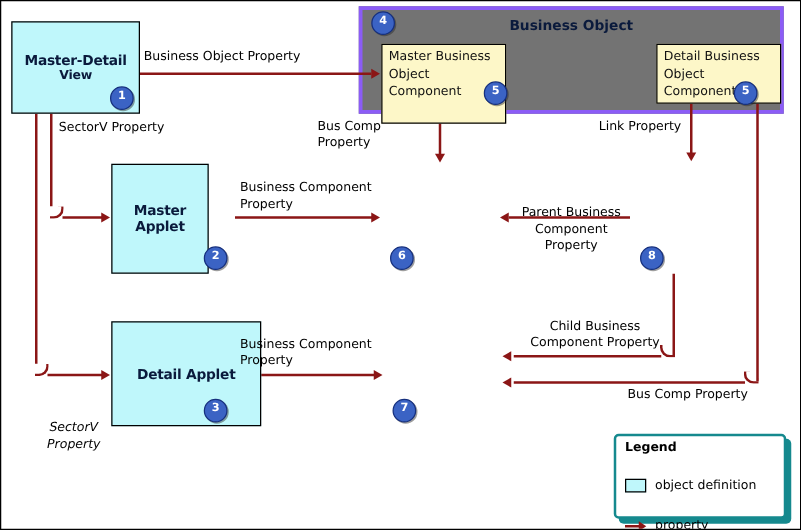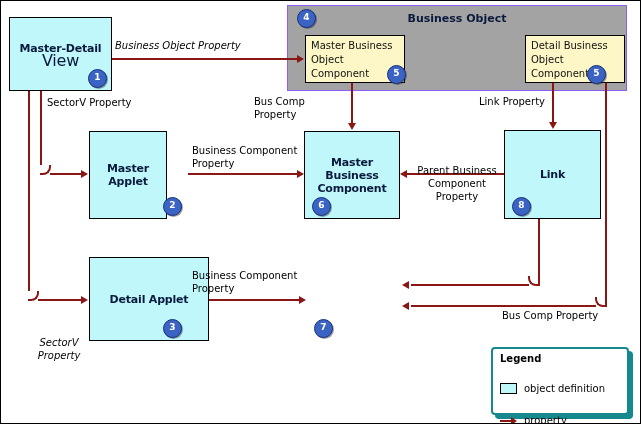--- a/index.html
+++ b/index.html
@@ -28,33 +28,33 @@
   }
   .node .ttl{
     font-size:11px;
     font-weight:bold;
     color:#0a1a3c;
     line-height:13px;
     letter-spacing:-0.2px;
     padding:0 3px;
   }
   .node .sub{
-    font-size:16px;
-    font-weight:normal;
+    font-size:10px;
+    font-weight:bold;
     color:#0a1a3c;
     line-height:12px;
     display:block;
   }
 
   
   .container-box{
     position:absolute;
     box-sizing:border-box;
-    border:1px solid #8b5cf6;
-    background:#a3a3a3;
+    border:3px solid #8b5cf6;
+    background:#737373;
     z-index:3;
   }
   .container-title{
     position:absolute;
     top:6px;left:0;right:0;
     text-align:center;
     font-size:11px;font-weight:bold;color:#0a1a3c;
   }
 
   
@@ -167,21 +167,21 @@
 </head>
 <body>
 
 <div id="canvas">
 
   <div class="container-box" style="left:286px;top:4px;width:340px;height:86px;">
     <div class="container-title">Business Object</div>
   </div>
   <div class="badge" style="left:296px;top:8px;">4</div>
 
-  <div class="child-node" style="left:304px;top:34px;width:100px;height:48px;">
+  <div class="child-node" style="left:304px;top:34px;width:100px;height:64px;">
     <span class="ln">Master Business</span>
     <span class="ln">Object</span>
     <span class="ln">Component</span>
   </div>
   <div class="badge" style="left:386px;top:64px;">5</div>
 
   <div class="child-node" style="left:524px;top:34px;width:100px;height:48px;">
     <span class="ln">Detail Business</span>
     <span class="ln">Object</span>
     <span class="ln">Component</span>
@@ -199,35 +199,29 @@
   <div class="node" style="left:88px;top:130px;width:78px;height:88px;">
     <div class="ttl">Master Applet</div>
   </div>
   <div class="badge" style="left:162px;top:196px;">2</div>
 
   <div class="node" style="left:88px;top:256px;width:120px;height:84px;">
     <div class="ttl">Detail Applet</div>
   </div>
   <div class="badge" style="left:162px;top:318px;">3</div>
 
-  <div class="node" style="left:303px;top:130px;width:96px;height:88px;">
-    <div class="ttl">Master Business Component</div>
-  </div>
   <div class="badge" style="left:311px;top:196px;">6</div>
 
   <div class="badge" style="left:313px;top:318px;">7</div>
 
-  <div class="node" style="left:503px;top:129px;width:97px;height:89px;">
-    <div class="ttl">Link</div>
-  </div>
   <div class="badge" style="left:511px;top:196px;">8</div>
 
   <div class="h-line" style="left:111px;top:57px;width:185px;"></div>
   <div class="arrow right" style="left:296px;top:54px;"></div>
-  <div class="edge-label" style="left:114px;top:38px;width:180px;font-style:italic;">Business Object Property</div>
+  <div class="edge-label" style="left:114px;top:38px;width:180px;">Business Object Property</div>
 
   <div class="v-line" style="left:39px;top:90px;height:74px;"></div>
   <div class="elbow br" style="left:39px;top:164px;width:11px;height:10px;"></div>
   <div class="h-line" style="left:49px;top:172px;width:32px;"></div>
   <div class="arrow right" style="left:80px;top:169px;"></div>
   <div class="edge-label" style="left:46px;top:95px;width:140px;">SectorV Property</div>
 
   <div class="v-line" style="left:27px;top:90px;height:200px;"></div>
   <div class="elbow br" style="left:27px;top:290px;width:11px;height:10px;"></div>
   <div class="h-line" style="left:37px;top:298px;width:44px;"></div>
@@ -251,20 +245,22 @@
   <div class="h-line" style="left:406px;top:172px;width:97px;"></div>
   <div class="arrow left" style="left:399px;top:169px;"></div>
   <div class="edge-label ctr" style="left:410px;top:131px;width:92px;">Parent Business
 Component
 Property</div>
 
   <div class="v-line" style="left:537px;top:218px;height:65px;"></div>
   <div class="elbow bl" style="left:527px;top:275px;width:12px;height:10px;"></div>
   <div class="h-line" style="left:410px;top:283px;width:118px;"></div>
   <div class="arrow left" style="left:401px;top:280px;"></div>
+  <div class="edge-label ctr" style="left:415px;top:222px;width:120px;">Child Business
+Component Property</div>
 
   <div class="elbow tr" style="left:594px;top:56px;width:12px;height:11px;"></div>
   <div class="h-line" style="left:585px;top:56px;width:12px;"></div>
   <div class="v-line" style="left:604px;top:66px;height:238px;"></div>
   <div class="elbow bl" style="left:594px;top:296px;width:12px;height:10px;"></div>
   <div class="h-line" style="left:410px;top:304px;width:185px;"></div>
   <div class="arrow left" style="left:401px;top:301px;"></div>
   <div class="edge-label" style="left:501px;top:308px;width:110px;">Bus Comp Property</div>
 
   <div class="h-line" style="left:187px;top:298px;width:112px;"></div>

